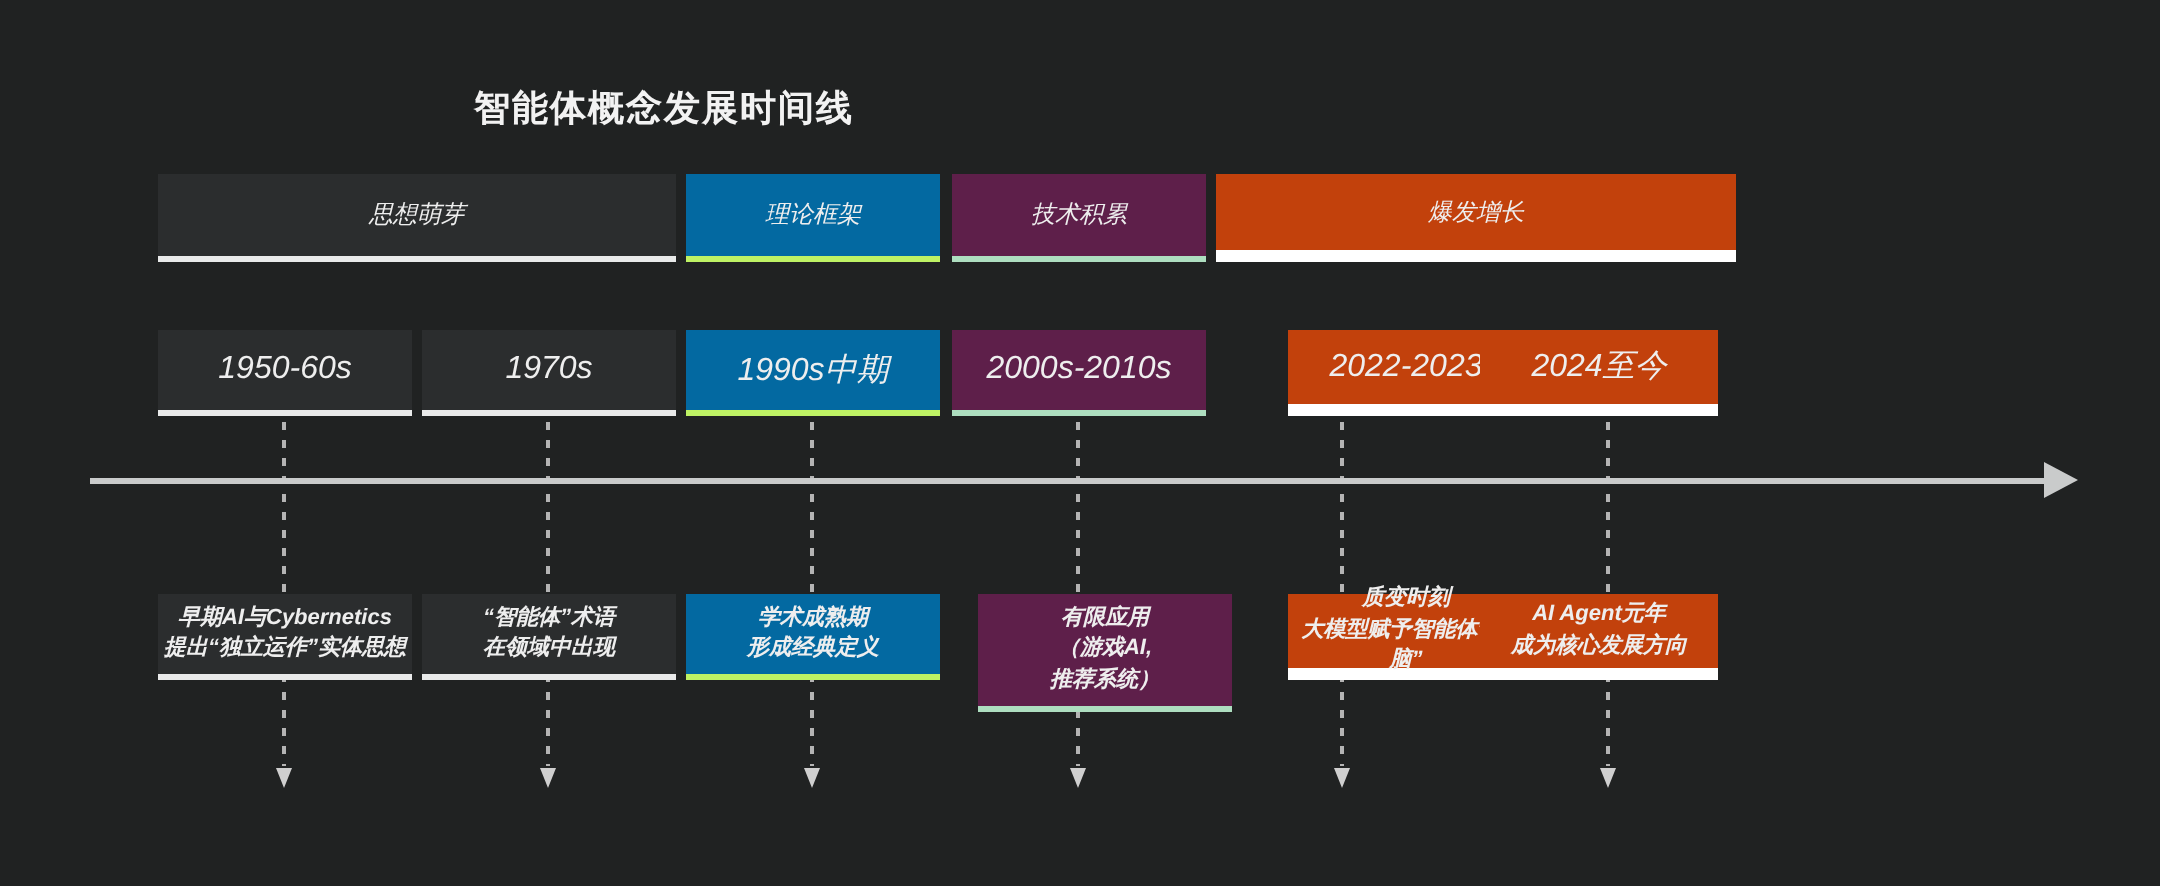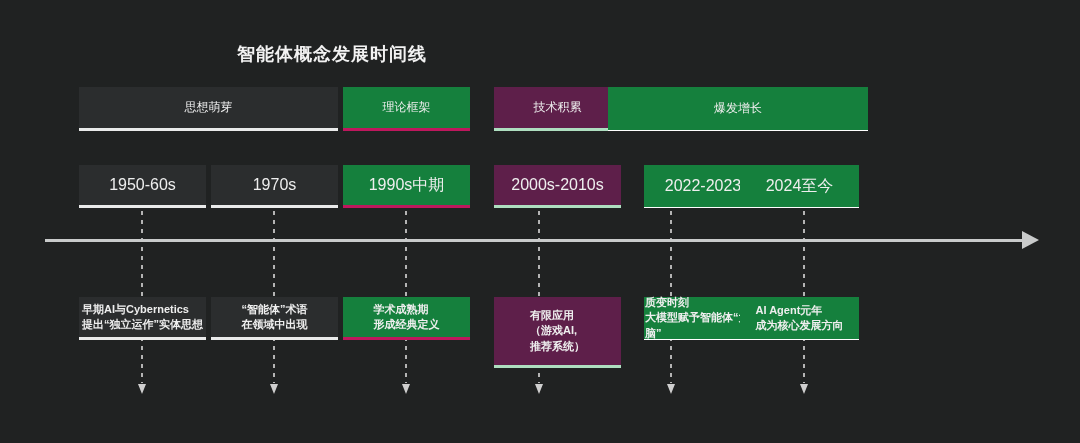--- a/index.html
+++ b/index.html
@@ -14,37 +14,38 @@
     overflow:hidden;
   }
   .title{
     position:absolute;left:237px;top:42px;
     font-size:18px;font-weight:bold;color:#f2f2f2;
     letter-spacing:1px;white-space:nowrap;
   }
   .box{
     position:absolute;
     display:flex;align-items:center;justify-content:center;
-    color:#eeeeee;
+    text-align:center;color:#eeeeee;
     box-sizing:border-box;
+    font-style:italic;
   }
   
   .t-gray   {background:#2b2d2e;border-bottom:3px solid #e9eaea;}
-  .t-black  {background:#15803d;border-bottom:3px solid #be185d;}
+  .t-black  {background:#0369a1;border-bottom:3px solid #bef264;}
   .t-magenta{background:#5e1f4a;border-bottom:3px solid #aedec0;}
-  .t-slate  {background:#15803d;border-bottom:1px solid #ffffff;}
+  .t-slate  {background:#c2410c;border-bottom:6px solid #ffffff;}
   
   .phase-row .box {top:87px;height:44px;font-size:12px;}
   .period-row .box{top:165px;height:43px;font-size:16px;}
   .event-row .box {top:297px;height:43px;font-size:11px;font-weight:bold;
                    line-height:1.4;white-space:pre-line;z-index:3;padding:2px 1px;}
-  .event-row .tall{height:71px;}
+  .event-row .tall{height:59px;margin-left:13px;}
   
   .c1{left:79px;width:127px;}  .c2{left:211px;width:127px;}
-  .c3{left:343px;width:127px;} .c4{left:494px;width:127px;}
+  .c3{left:343px;width:127px;} .c4{left:476px;width:127px;}
   .c5{left:596px;width:118px;margin-left:48px;} .c6{left:740px;width:119px;}
   .span12{left:79px;width:259px;}
   .span56{left:608px;width:260px;}
   
   .axis-line{
     position:absolute;left:45px;top:239px;width:978px;height:3px;
     background:#c9cbcb;z-index:2;
   }
   .axis-head{
     position:absolute;left:1022px;top:231px;width:0;height:0;z-index:2;

